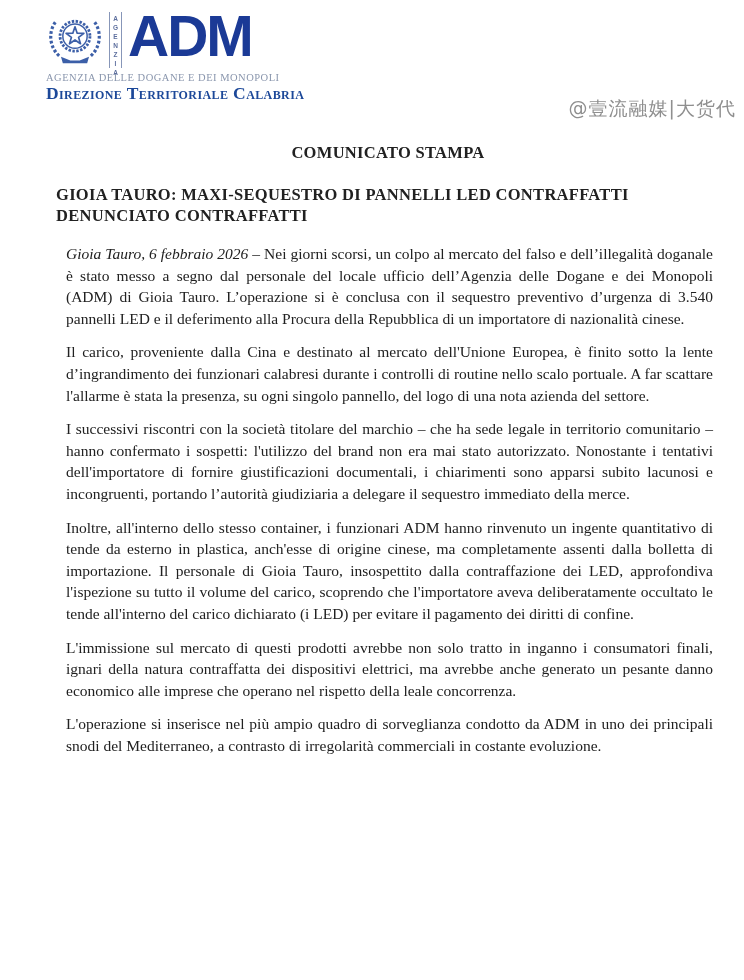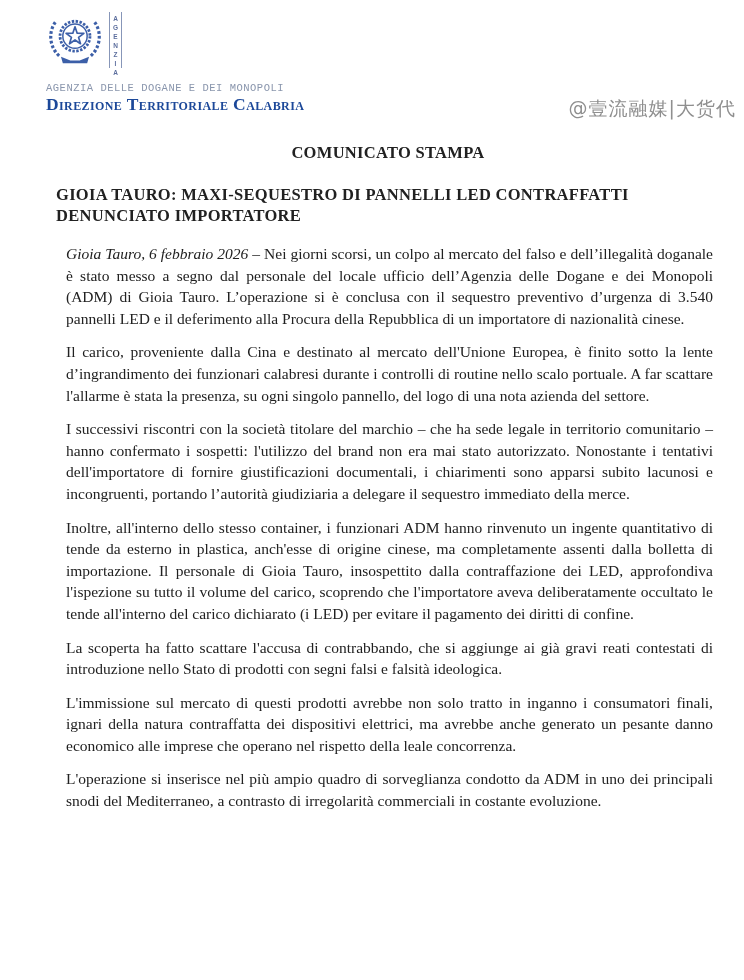--- a/index.html
+++ b/index.html
@@ -35,25 +35,25 @@
   .adm-wordmark {
     font-family: "Liberation Sans", sans-serif;
     font-weight: bold;
     font-size: 57px;
     line-height: 48px;
     letter-spacing: -2px;
     color: #1b3a96;
     margin-top: 2px;
   }
   .agency-full {
-    font-family: Liberation Mono, monospace;
+    font-family: Liberation Serif, serif;
     font-size: 10.5px;
     letter-spacing: 0.5px;
     color: #8a96ad;
-    margin-top: 14px;
+    margin-top: 4px;
   }
   .direction {
     font-variant: small-caps;
     font-weight: bold;
     font-size: 17.5px;
     letter-spacing: 0.4px;
     color: #1c4899;
     margin-top: 0px;
     text-align: center;
   }
@@ -107,39 +107,39 @@
         <path d="M 17,21 C 27,12 29,-4 21,-15" fill="none" stroke="#3c5fa8" stroke-width="3.4" stroke-dasharray="3 2.2"></path>
 
         <circle cx="0" cy="0" r="16" fill="none" stroke="#3c5fa8" stroke-width="3" stroke-dasharray="2.6 1.6"></circle>
         <circle cx="0" cy="0" r="13" fill="#ffffff" stroke="#3c5fa8" stroke-width="1.6"></circle>
 
         <path d="M 0,-10 L 2.35,-3.24 L 9.51,-3.09 L 3.80,1.24 L 5.88,8.09 L 0,4 L -5.88,8.09 L -3.80,1.24 L -9.51,-3.09 L -2.35,-3.24 Z" fill="none" stroke="#3c5fa8" stroke-width="1.8" stroke-linejoin="round"></path>
 
         <path d="M -15,22 L -5,26 L 5,26 L 15,22 L 13,29 L -13,29 Z" fill="#3c5fa8"></path>
       </svg>
       <div class="agenzia-strip">AGENZIA</div>
+      <div class="adm-wordmark">ADM</div>
     </div>
     <div class="agency-full">AGENZIA DELLE DOGANE E DEI MONOPOLI</div>
     <div class="direction">Direzione Territoriale Calabria</div>
   </div>
 
   <div class="watermark">@壹流融媒|大货代</div>
 
   <div class="doc">
     <p class="kicker">COMUNICATO STAMPA</p>
 
     <h1 class="title"><span>GIOIA TAURO: MAXI-SEQUESTRO DI PANNELLI LED CONTRAFFATTI</span><br>
-      <span>DENUNCIATO IMPORTATORE</span>
+      <span>DENUNCIATO CONTRAFFATTI</span>
     </h1>
 
     <div class="body-text">
       <p class="para"><span class="italic">Gioia Tauro, 6 febbraio 2026</span><span> – Nei giorni scorsi, un colpo al mercato del falso e dell’illegalità doganale è stato messo a segno dal personale del locale ufficio dell’Agenzia delle Dogane e dei Monopoli (ADM) di Gioia Tauro. L’operazione si è conclusa con il sequestro preventivo d’urgenza di 3.540 pannelli LED e il deferimento alla Procura della Repubblica di un importatore di nazionalità cinese.</span></p>
 
       <p class="para">Il carico, proveniente dalla Cina e destinato al mercato dell'Unione Europea, è finito sotto la lente d’ingrandimento dei funzionari calabresi durante i controlli di routine nello scalo portuale. A far scattare l'allarme è stata la presenza, su ogni singolo pannello, del logo di una nota azienda del settore.</p>
       <p class="para">I successivi riscontri con la società titolare del marchio – che ha sede legale in territorio comunitario – hanno confermato i sospetti: l'utilizzo del brand non era mai stato autorizzato. Nonostante i tentativi dell'importatore di fornire giustificazioni documentali, i chiarimenti sono apparsi subito lacunosi e incongruenti, portando l’autorità giudiziaria a delegare il sequestro immediato della merce.</p>
       <p class="para">Inoltre, all'interno dello stesso container, i funzionari ADM hanno rinvenuto un ingente quantitativo di tende da esterno in plastica, anch'esse di origine cinese, ma completamente assenti dalla bolletta di importazione. Il personale di Gioia Tauro, insospettito dalla contraffazione dei LED, approfondiva l'ispezione su tutto il volume del carico, scoprendo che l'importatore aveva deliberatamente occultato le tende all'interno del carico dichiarato (i LED) per evitare il pagamento dei diritti di confine.</p>
-      <p class="para">La scoperta ha fatto scattare l'accusa di contrabbando, che si aggiunge ai già gravi reati contestati di introduzione nello Stato di prodotti con segni falsi e falsità ideologica.</p>
       <p class="para">L'immissione sul mercato di questi prodotti avrebbe non solo tratto in inganno i consumatori finali, ignari della natura contraffatta dei dispositivi elettrici, ma avrebbe anche generato un pesante danno economico alle imprese che operano nel rispetto della leale concorrenza.</p>
       <p class="para">L'operazione si inserisce nel più ampio quadro di sorveglianza condotto da ADM in uno dei principali snodi del Mediterraneo, a contrasto di irregolarità commerciali in costante evoluzione.</p>
     </div>
   </div>
 
 </div>
 
 </body></html>

